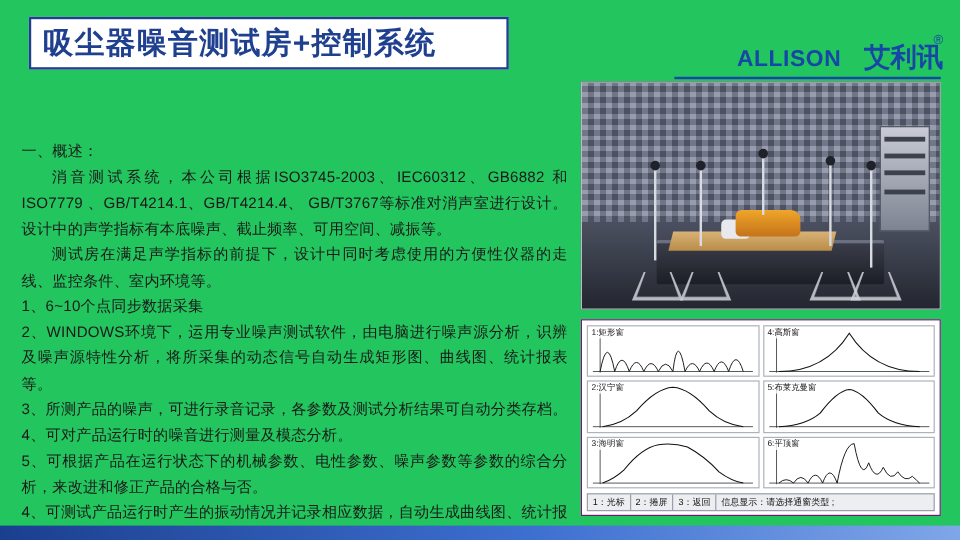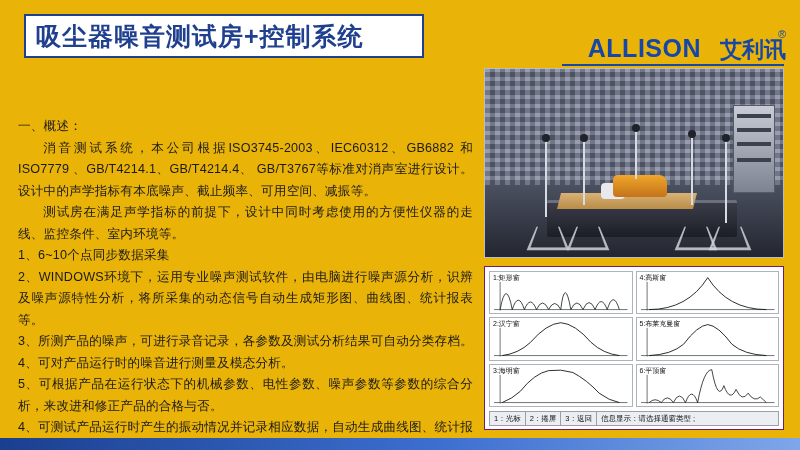--- a/index.html
+++ b/index.html
@@ -10,21 +10,21 @@
     width: 800px;
     height: 450px;
     background: #ffffff;
     font-family: "Liberation Sans", "DejaVu Sans", sans-serif;
     overflow: hidden;
     position: relative;
   }
   .page {
     position: absolute;
     inset: 0;
-    background: #eab308;
+    background: #22c55e;
   }
   
   .title-box {
     position: absolute;
     left: 24px;
     top: 14px;
     width: 400px;
     height: 44px;
     border: 2px solid #1f3f8f;
     box-sizing: border-box;
@@ -44,21 +44,21 @@
   
   .logo {
     position: absolute;
     right: 14px;
     top: 34px;
     width: 228px;
     height: 34px;
     text-align: right;
   }
   .logo-main {
-    font-size: 25px;
+    font-size: 19px;
     font-weight: bold;
     color: #1747a6;
     letter-spacing: 0.5px;
     display: inline-block;
     line-height: 28px;
   }
   .logo-cn {
     font-size: 22px;
     font-weight: bold;
     color: #1747a6;

